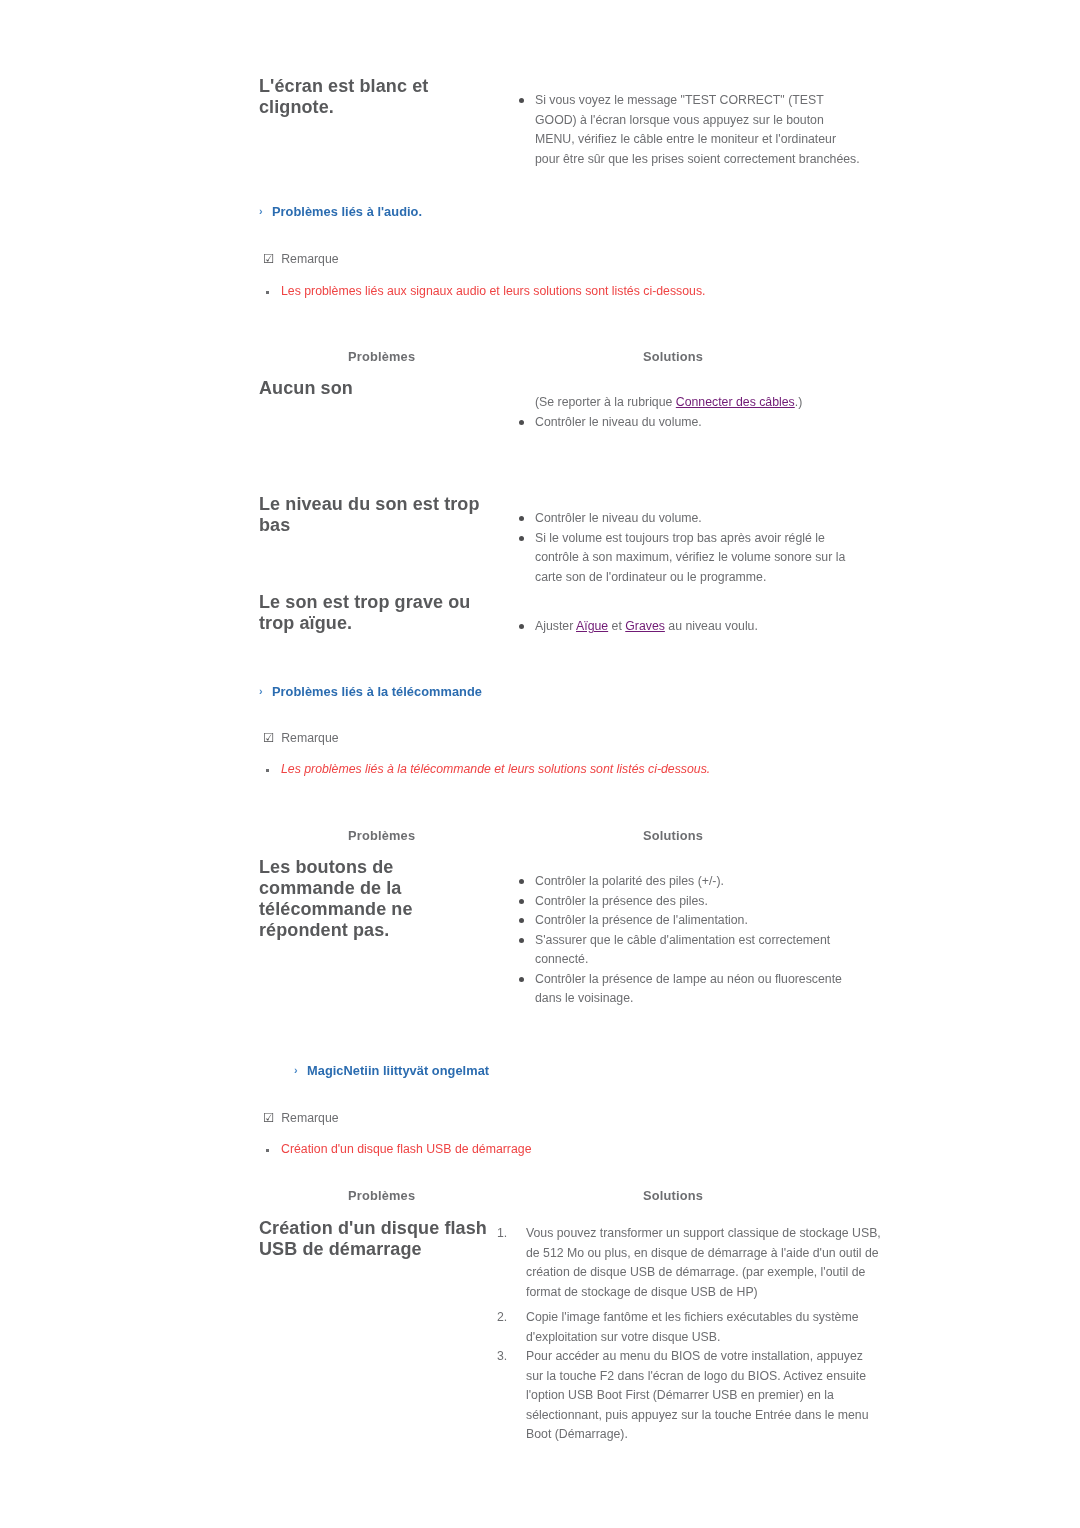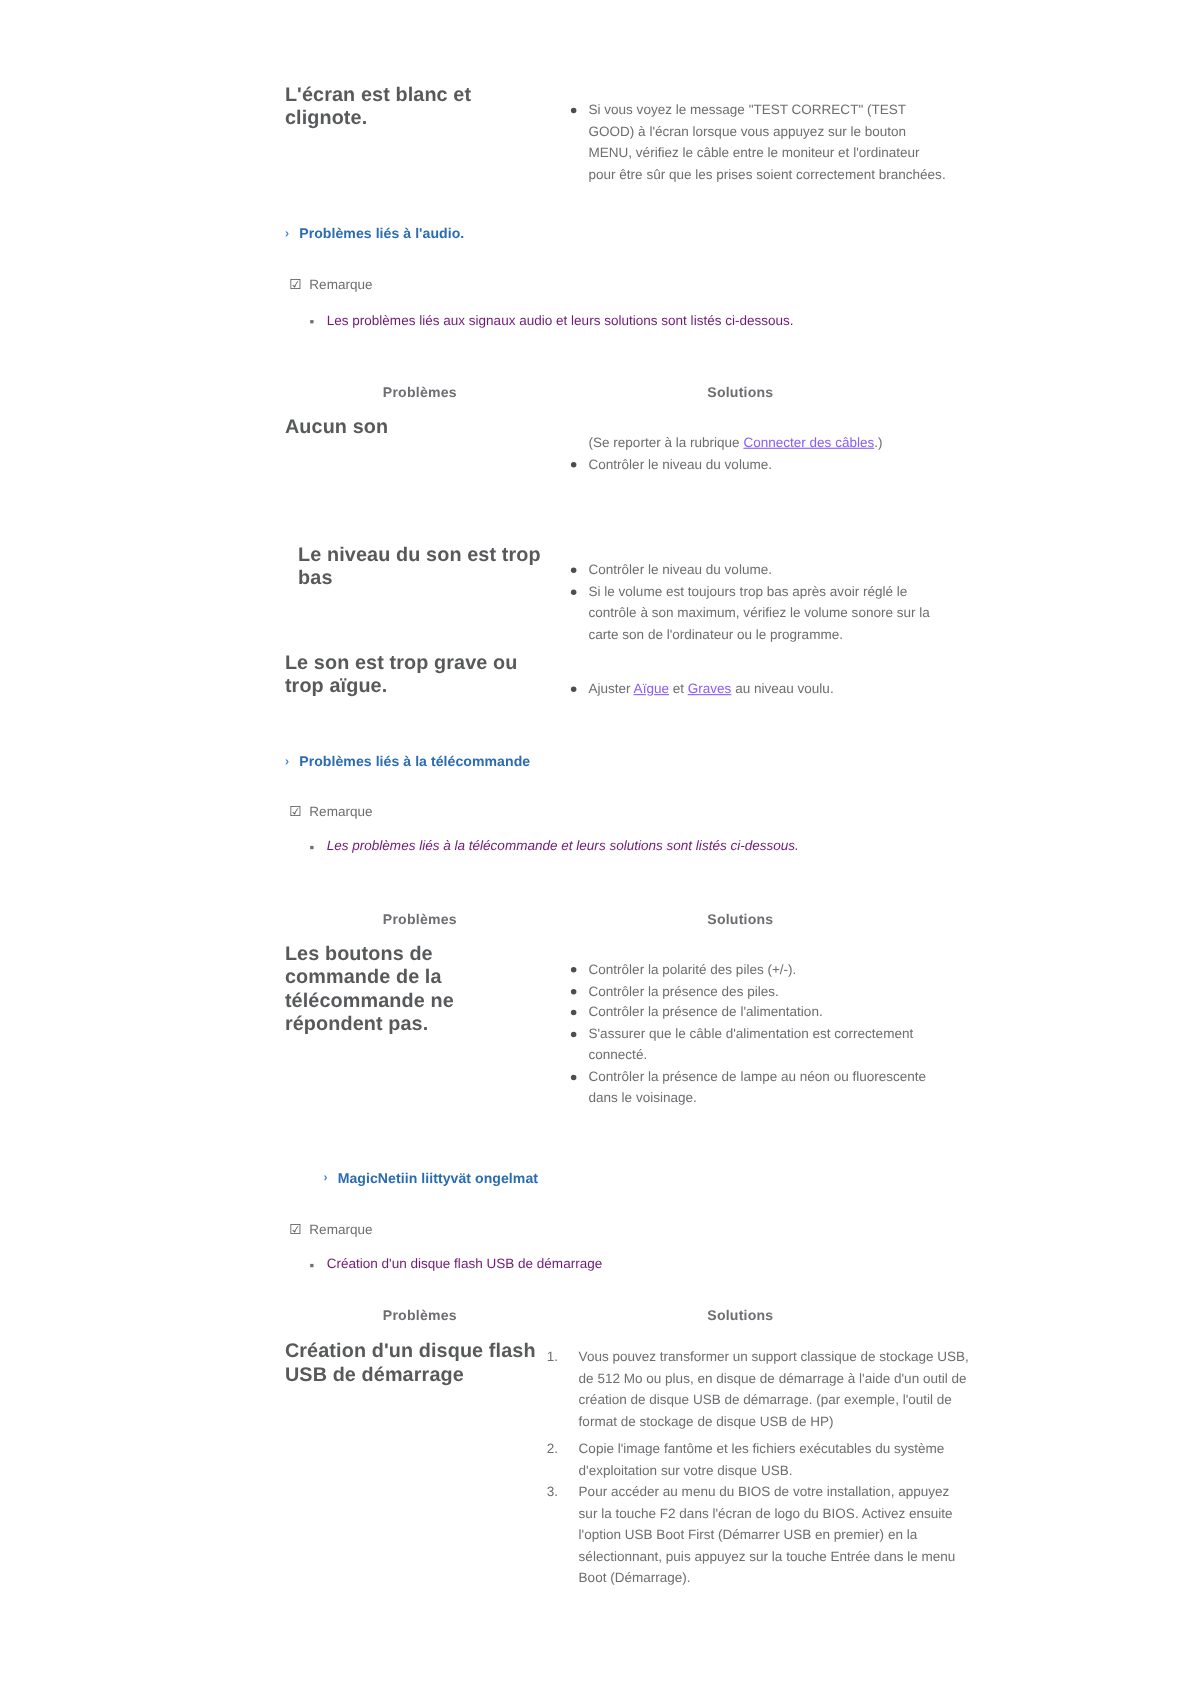--- a/index.html
+++ b/index.html
@@ -121,23 +121,23 @@
   }
   .remarque .chk {
     display: inline-block;
     font-size: 12.5px;
     color: #4d4d4f;
     margin-right: 7px;
     transform: translateY(0px);
   }
   .note-item {
     position: absolute;
-    left: 280px;
-    font-size: 12.3px;
-    color: #701a75;
+    left: 264px;
+    font-size: 12.3px;
+    color: #ef4444;
     white-space: nowrap;
     padding-left: 17px;
   }
   .note-item::before {
     content: "";
     position: absolute;
     left: 2px;
     top: 7px;
     width: 3px;
     height: 3px;
@@ -149,21 +149,21 @@
     position: absolute;
     font-size: 12.8px;
     font-weight: bold;
     color: #6d6e71;
     letter-spacing: 0.2px;
   }
   .th-problemes { left: 348px; }
   .th-solutions { left: 643px; }
 
   
-  .lnk { color: #8b5cf6; }
+  .lnk { color: #701a75; }
 </style>
 </head>
 <body>
 
 <div class="page">
 
   <div class="col-left" style="top:76px;">L'écran est blanc et clignote.</div>
 
   <div class="col-right" style="top:75px;">
     <ul class="sol">
@@ -186,21 +186,21 @@
 
   <div class="col-left" style="top:378px;">Aucun son</div>
 
   <div class="col-right" style="top:377px;">
     <ul class="sol">
       <li class="nobul"><span>(Se reporter à la rubrique </span><a class="lnk" href="#">Connecter des câbles</a><span>.)</span></li>
       <li>Contrôler le niveau du volume.</li>
     </ul>
   </div>
 
-  <div class="col-left" style="top:494px;margin-left:12px;">Le niveau du son est trop bas</div>
+  <div class="col-left" style="top:494px;">Le niveau du son est trop bas</div>
 
   <div class="col-right" style="top:493px;">
     <ul class="sol">
       <li>Contrôler le niveau du volume.</li>
       <li>Si le volume est toujours trop bas après avoir réglé le contrôle à son maximum, vérifiez le volume sonore sur la carte son de l'ordinateur ou le programme.</li>
     </ul>
   </div>
 
   <div class="col-left" style="top:592px;">Le son est trop grave ou trop aïgue.</div>
 

